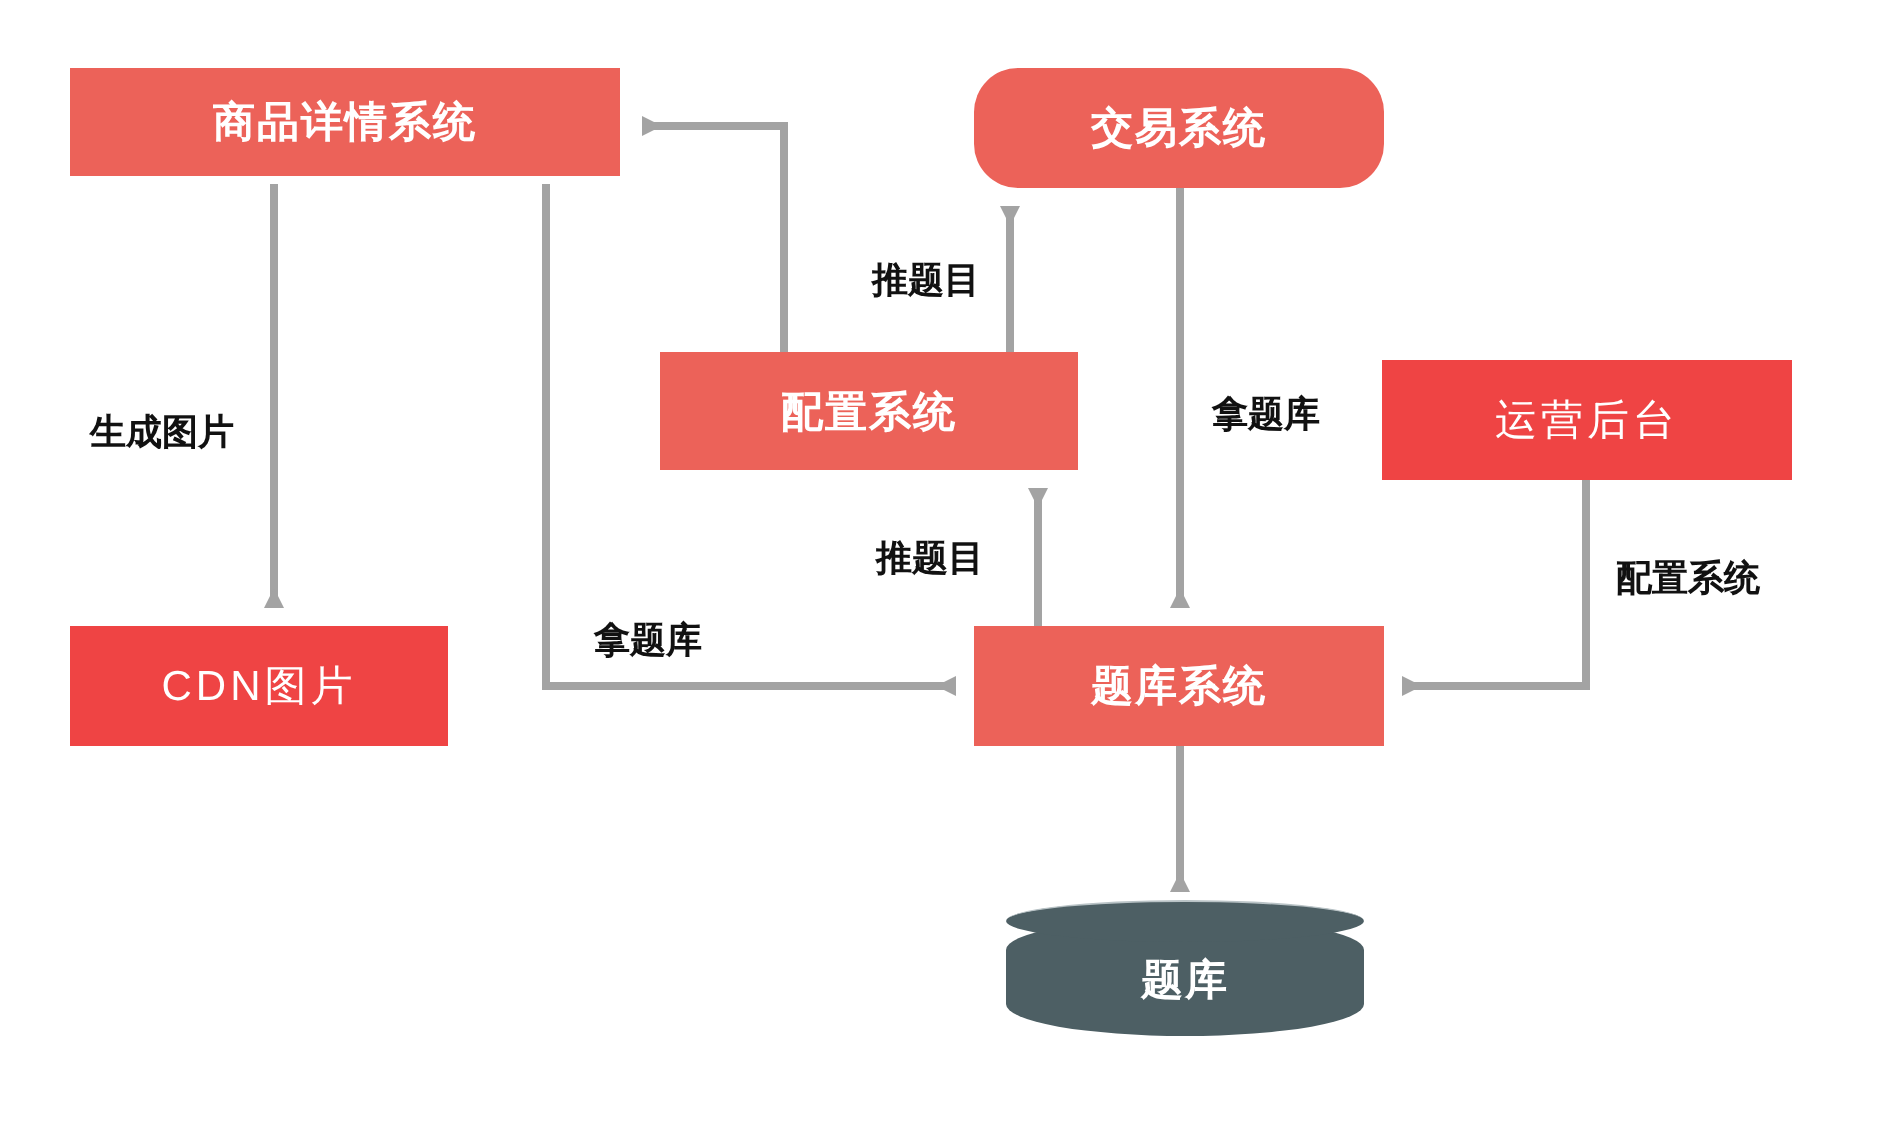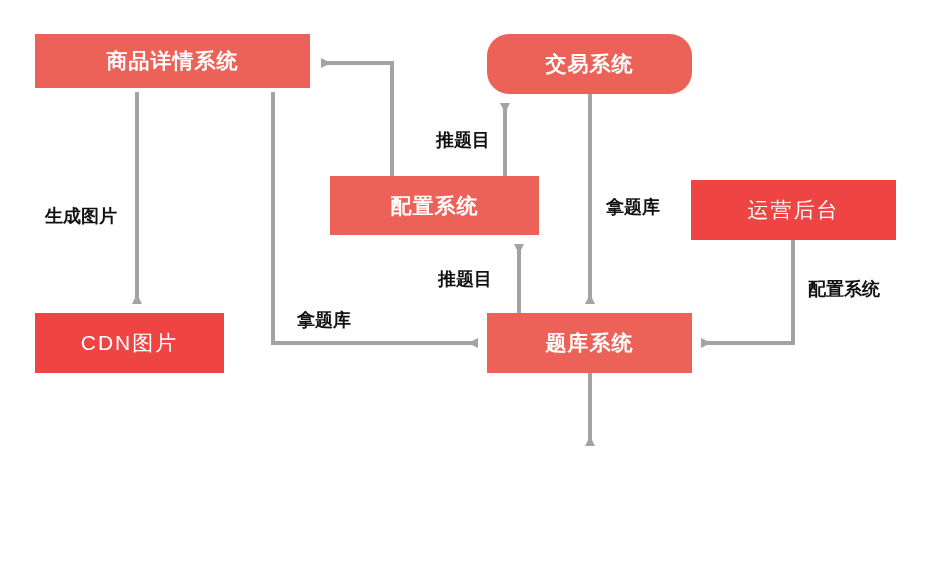--- a/index.html
+++ b/index.html
@@ -126,14 +126,19 @@
   </div>
 
   <div class="node teal" style="left:35px;top:313px;width:189px;height:60px;">
     <span>CDN图片</span>
   </div>
 
   <div class="node red" style="left:487px;top:313px;width:205px;height:60px;">
     <span>题库系统</span>
   </div>
 
+  <div class="db" style="left:503px;top:450px;width:179px;height:68px;">
+    <div class="db-body"></div>
+    <div class="db-top"></div>
+    <div class="db-label">题库</div>
+  </div>
 
 </div>
 
 </body></html>

